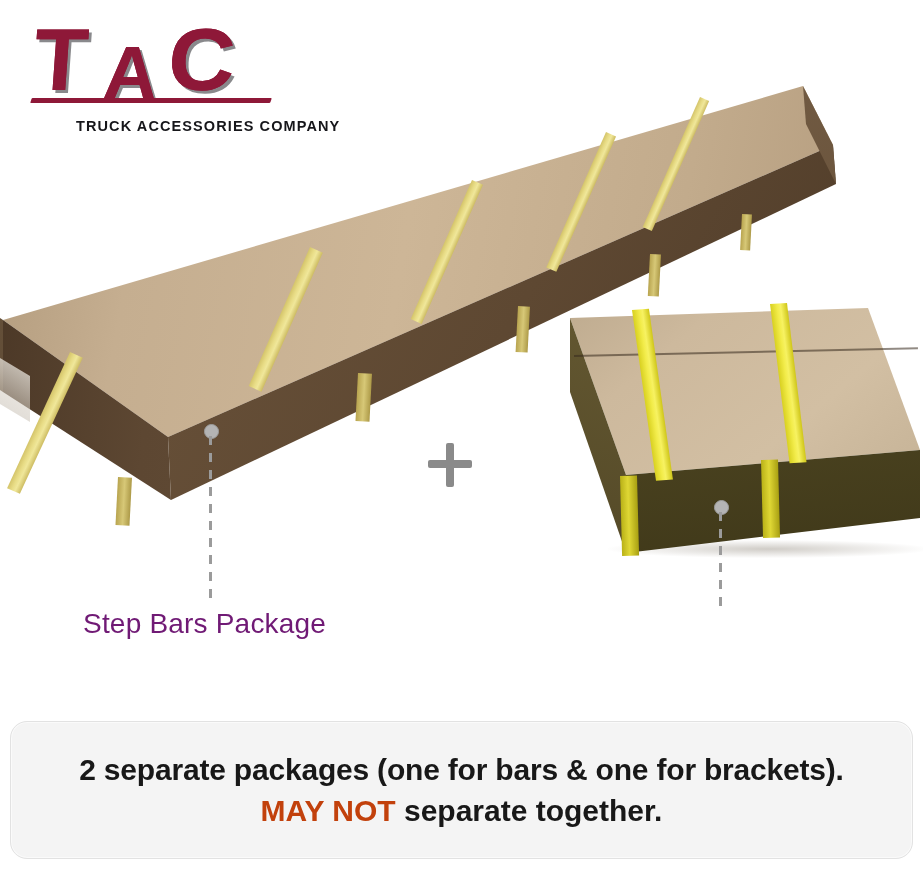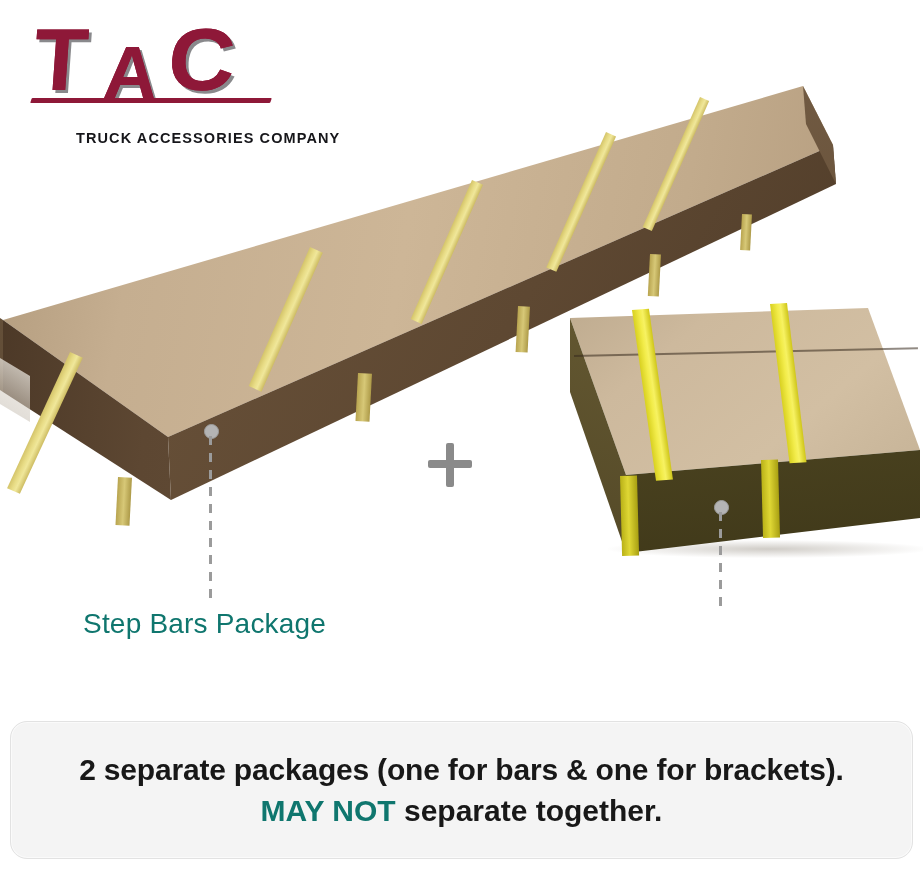--- a/index.html
+++ b/index.html
@@ -65,21 +65,21 @@
     top: 84px;
     width: 240px;
     height: 5px;
     background: #8e1838;
     transform: skewX(-18deg);
     border-radius: 1px;
   }
   #logo-tagline {
     position: absolute;
     left: 48px;
-    top: 116px;
+    top: 104px;
     font-size: 14.5px;
     font-weight: bold;
     letter-spacing: 1.1px;
     color: #16161a;
     white-space: nowrap;
     font-family: "Liberation Sans", sans-serif;
   }
 
   
   #long-box {
@@ -271,21 +271,21 @@
   }
   #leader-left  { left: 204px; top: 424px; }
   #leader-left .leader-line { height: 170px; }
   #leader-right { left: 714px; top: 500px; }
   #leader-right .leader-line { height: 94px; }
 
   
   .caption {
     position: absolute;
     font-size: 28px;
-    color: #0f766e;
+    color: #701a75;
     font-family: "Liberation Sans", sans-serif;
     white-space: nowrap;
     letter-spacing: 0.2px;
   }
   #caption-left  { left: 83px;  top: 608px; }
   #caption-right { left: 522px; top: 608px; }
 
   
   #banner {
     position: absolute;
@@ -312,21 +312,21 @@
     line-height: 1.25;
   }
   #banner-line2 {
     font-size: 30px;
     font-weight: bold;
     color: #181818;
     white-space: nowrap;
     line-height: 1.25;
     margin-top: 4px;
   }
-  .banner-emph { color: #0f766e; margin-top: 44px; }
+  .banner-emph { color: #c2410c; margin-top: 44px; }
 </style>
 </head>
 <body>
 
 <div id="page">
 
   <div id="logo">
     <div id="logo-mark">
       <span class="tac-letter" id="tac-t">T</span>
       <span class="tac-letter" id="tac-a">A</span>

